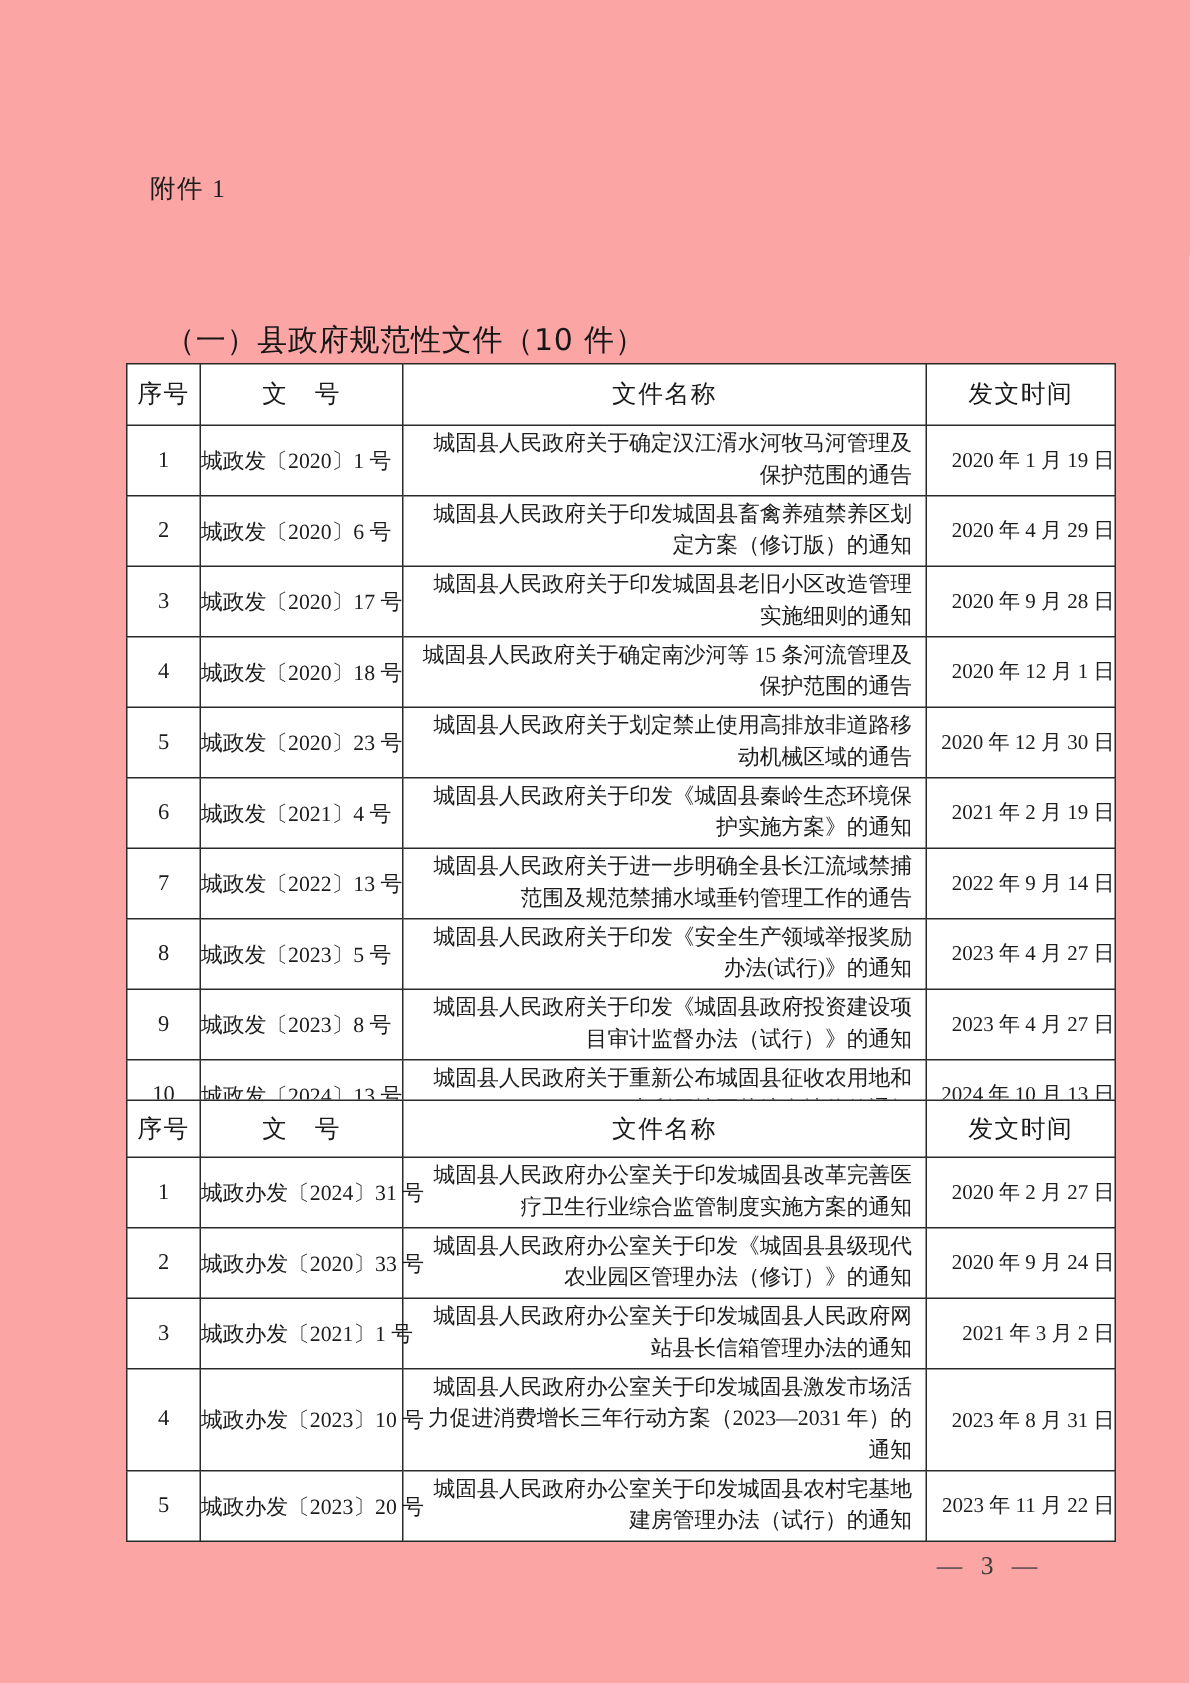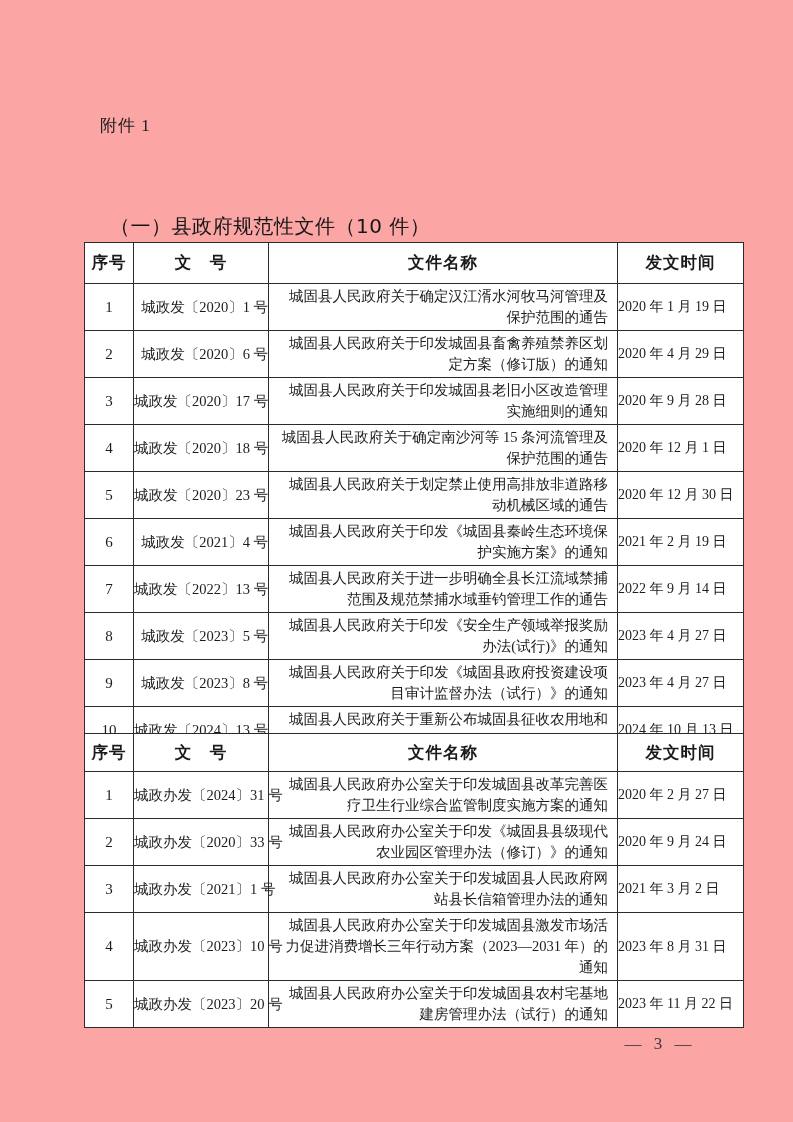--- a/index.html
+++ b/index.html
@@ -52,48 +52,48 @@
     border-collapse: collapse;
     table-layout: fixed;
     background: #fff;
   }
   .table-1 { top: 242px; }
   .table-2 { top: 733px; }
   table.doc-table, table.doc-table th, table.doc-table td {
     border: 1.5px solid #2a2a2a;
   }
   table.doc-table th {
-    font-weight: 700;
+    font-weight: 400;
     font-size: 16.5px;
     text-align: center;
     color: #1a1a1a;
     letter-spacing: 1px;
   }
   .table-1 th { height: 41px; }
   .table-2 th { height: 38px; }
   .table-1 td { height: 41px; }
   .table-2 td { height: 42px; }
   td.cell-no {
     text-align: center;
     font-size: 15px;
   }
   td.cell-docno {
-    text-align: right;
+    text-align: left;
     font-size: 14.5px;
     white-space: nowrap;
     margin-left: 40px;
   }
   td.cell-title {
     text-align: right;
     padding: 2px 9px;
     font-size: 14.5px;
     line-height: 1.45;
   }
   td.cell-date {
-    text-align: left;
+    text-align: right;
     font-size: 14px;
     white-space: nowrap;
   }
   .page-number {
     position: absolute;
     top: 1034px;
     left: 600px;
     width: 120px;
     text-align: center;
     font-size: 17px;

